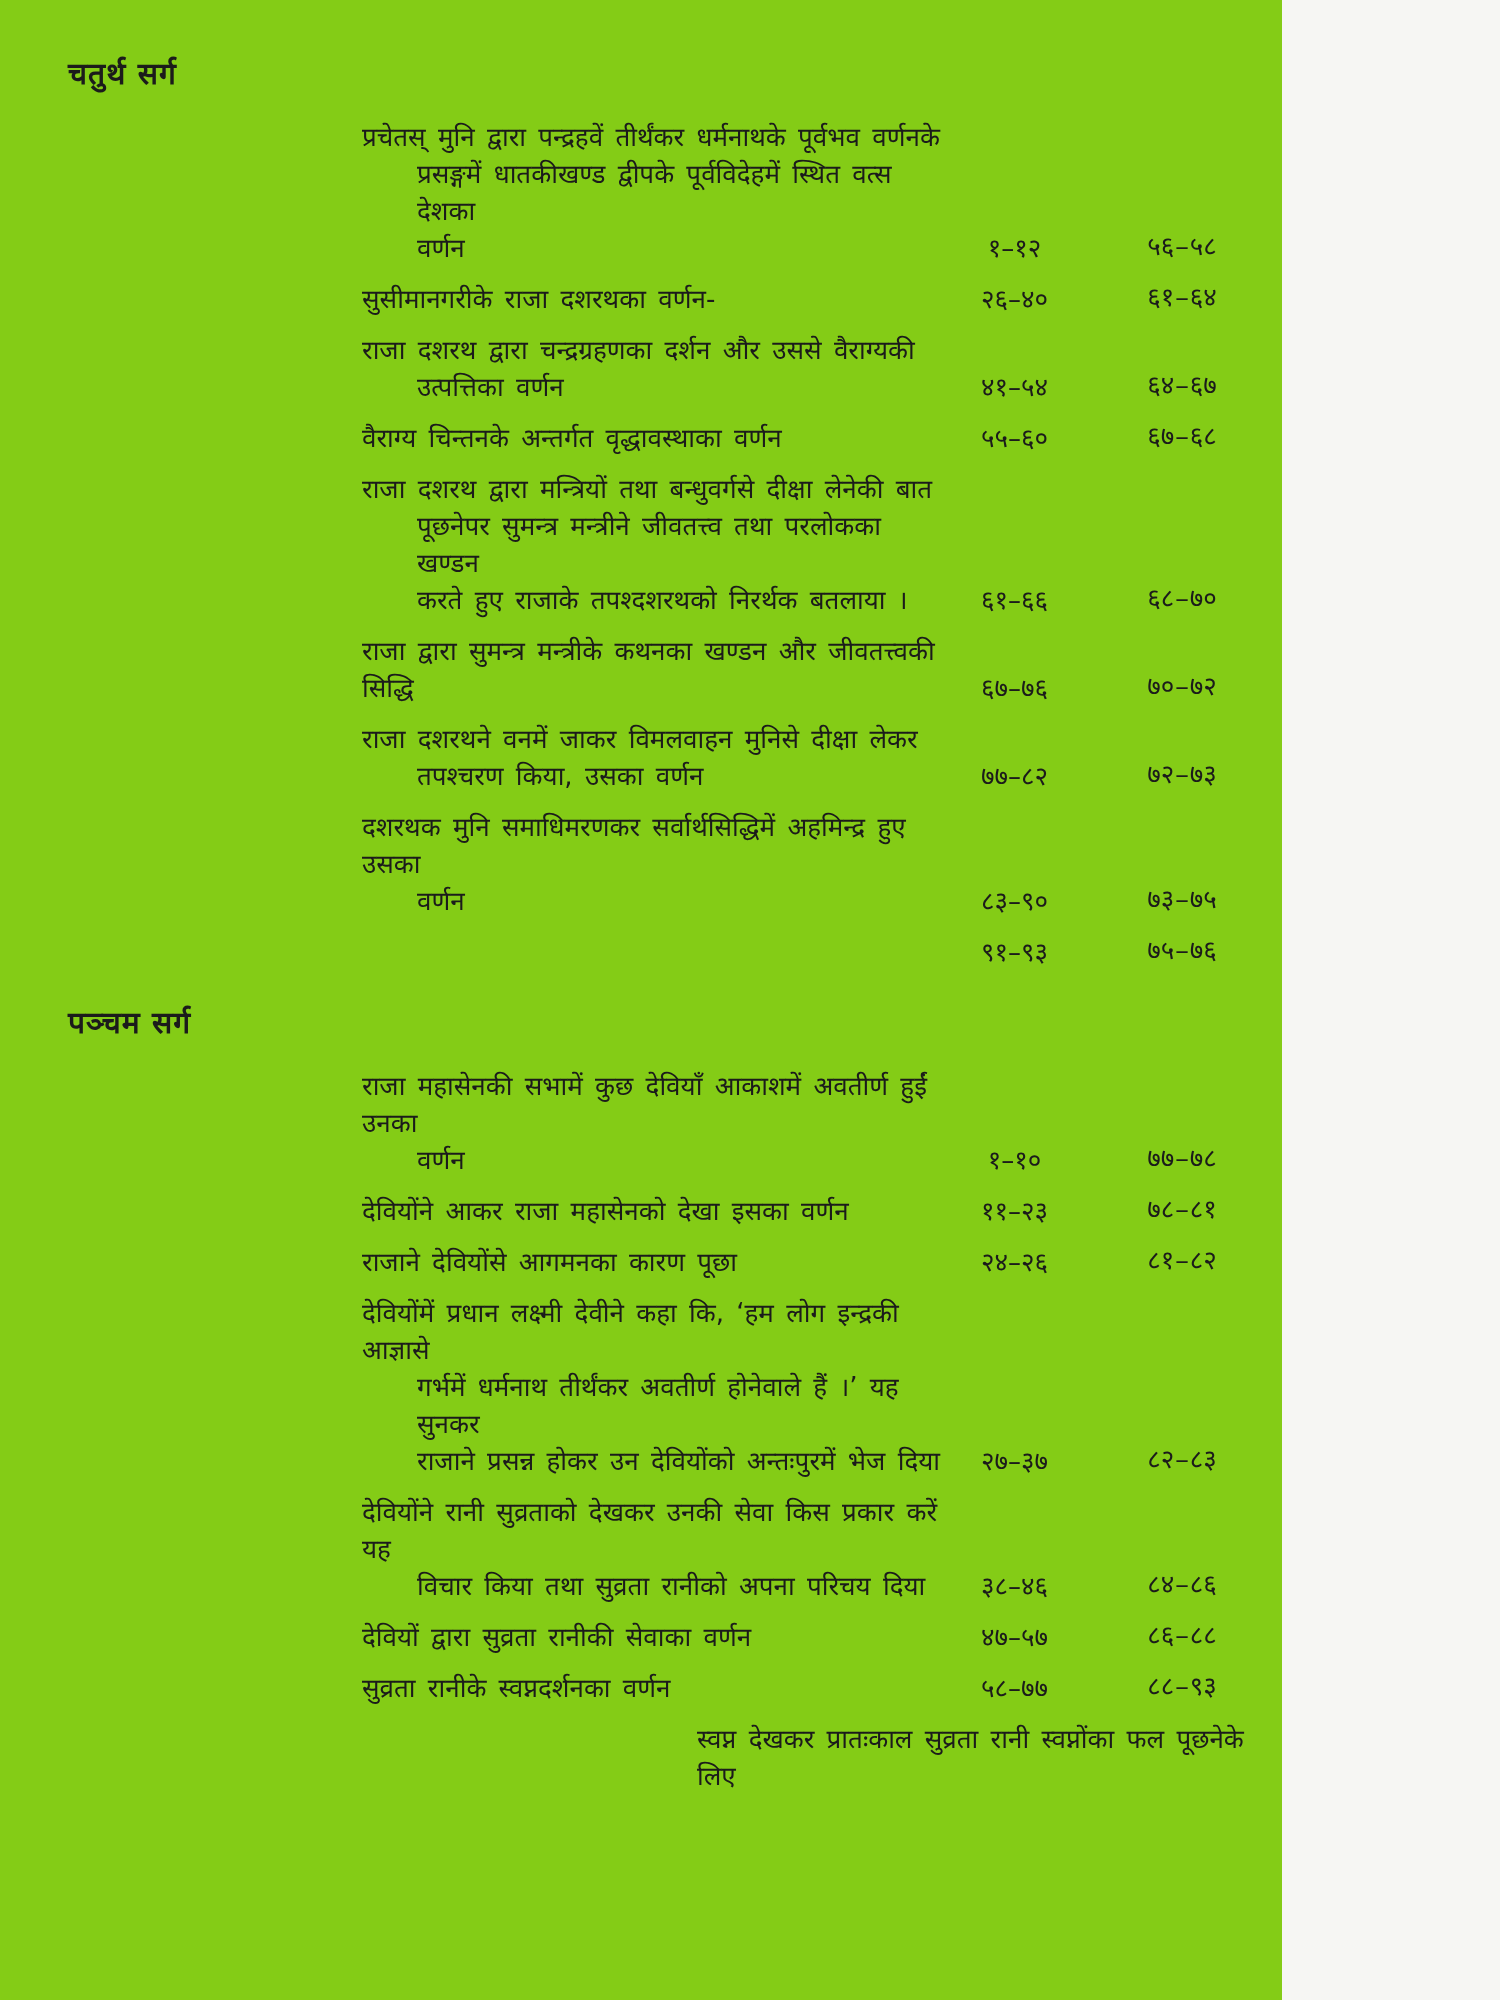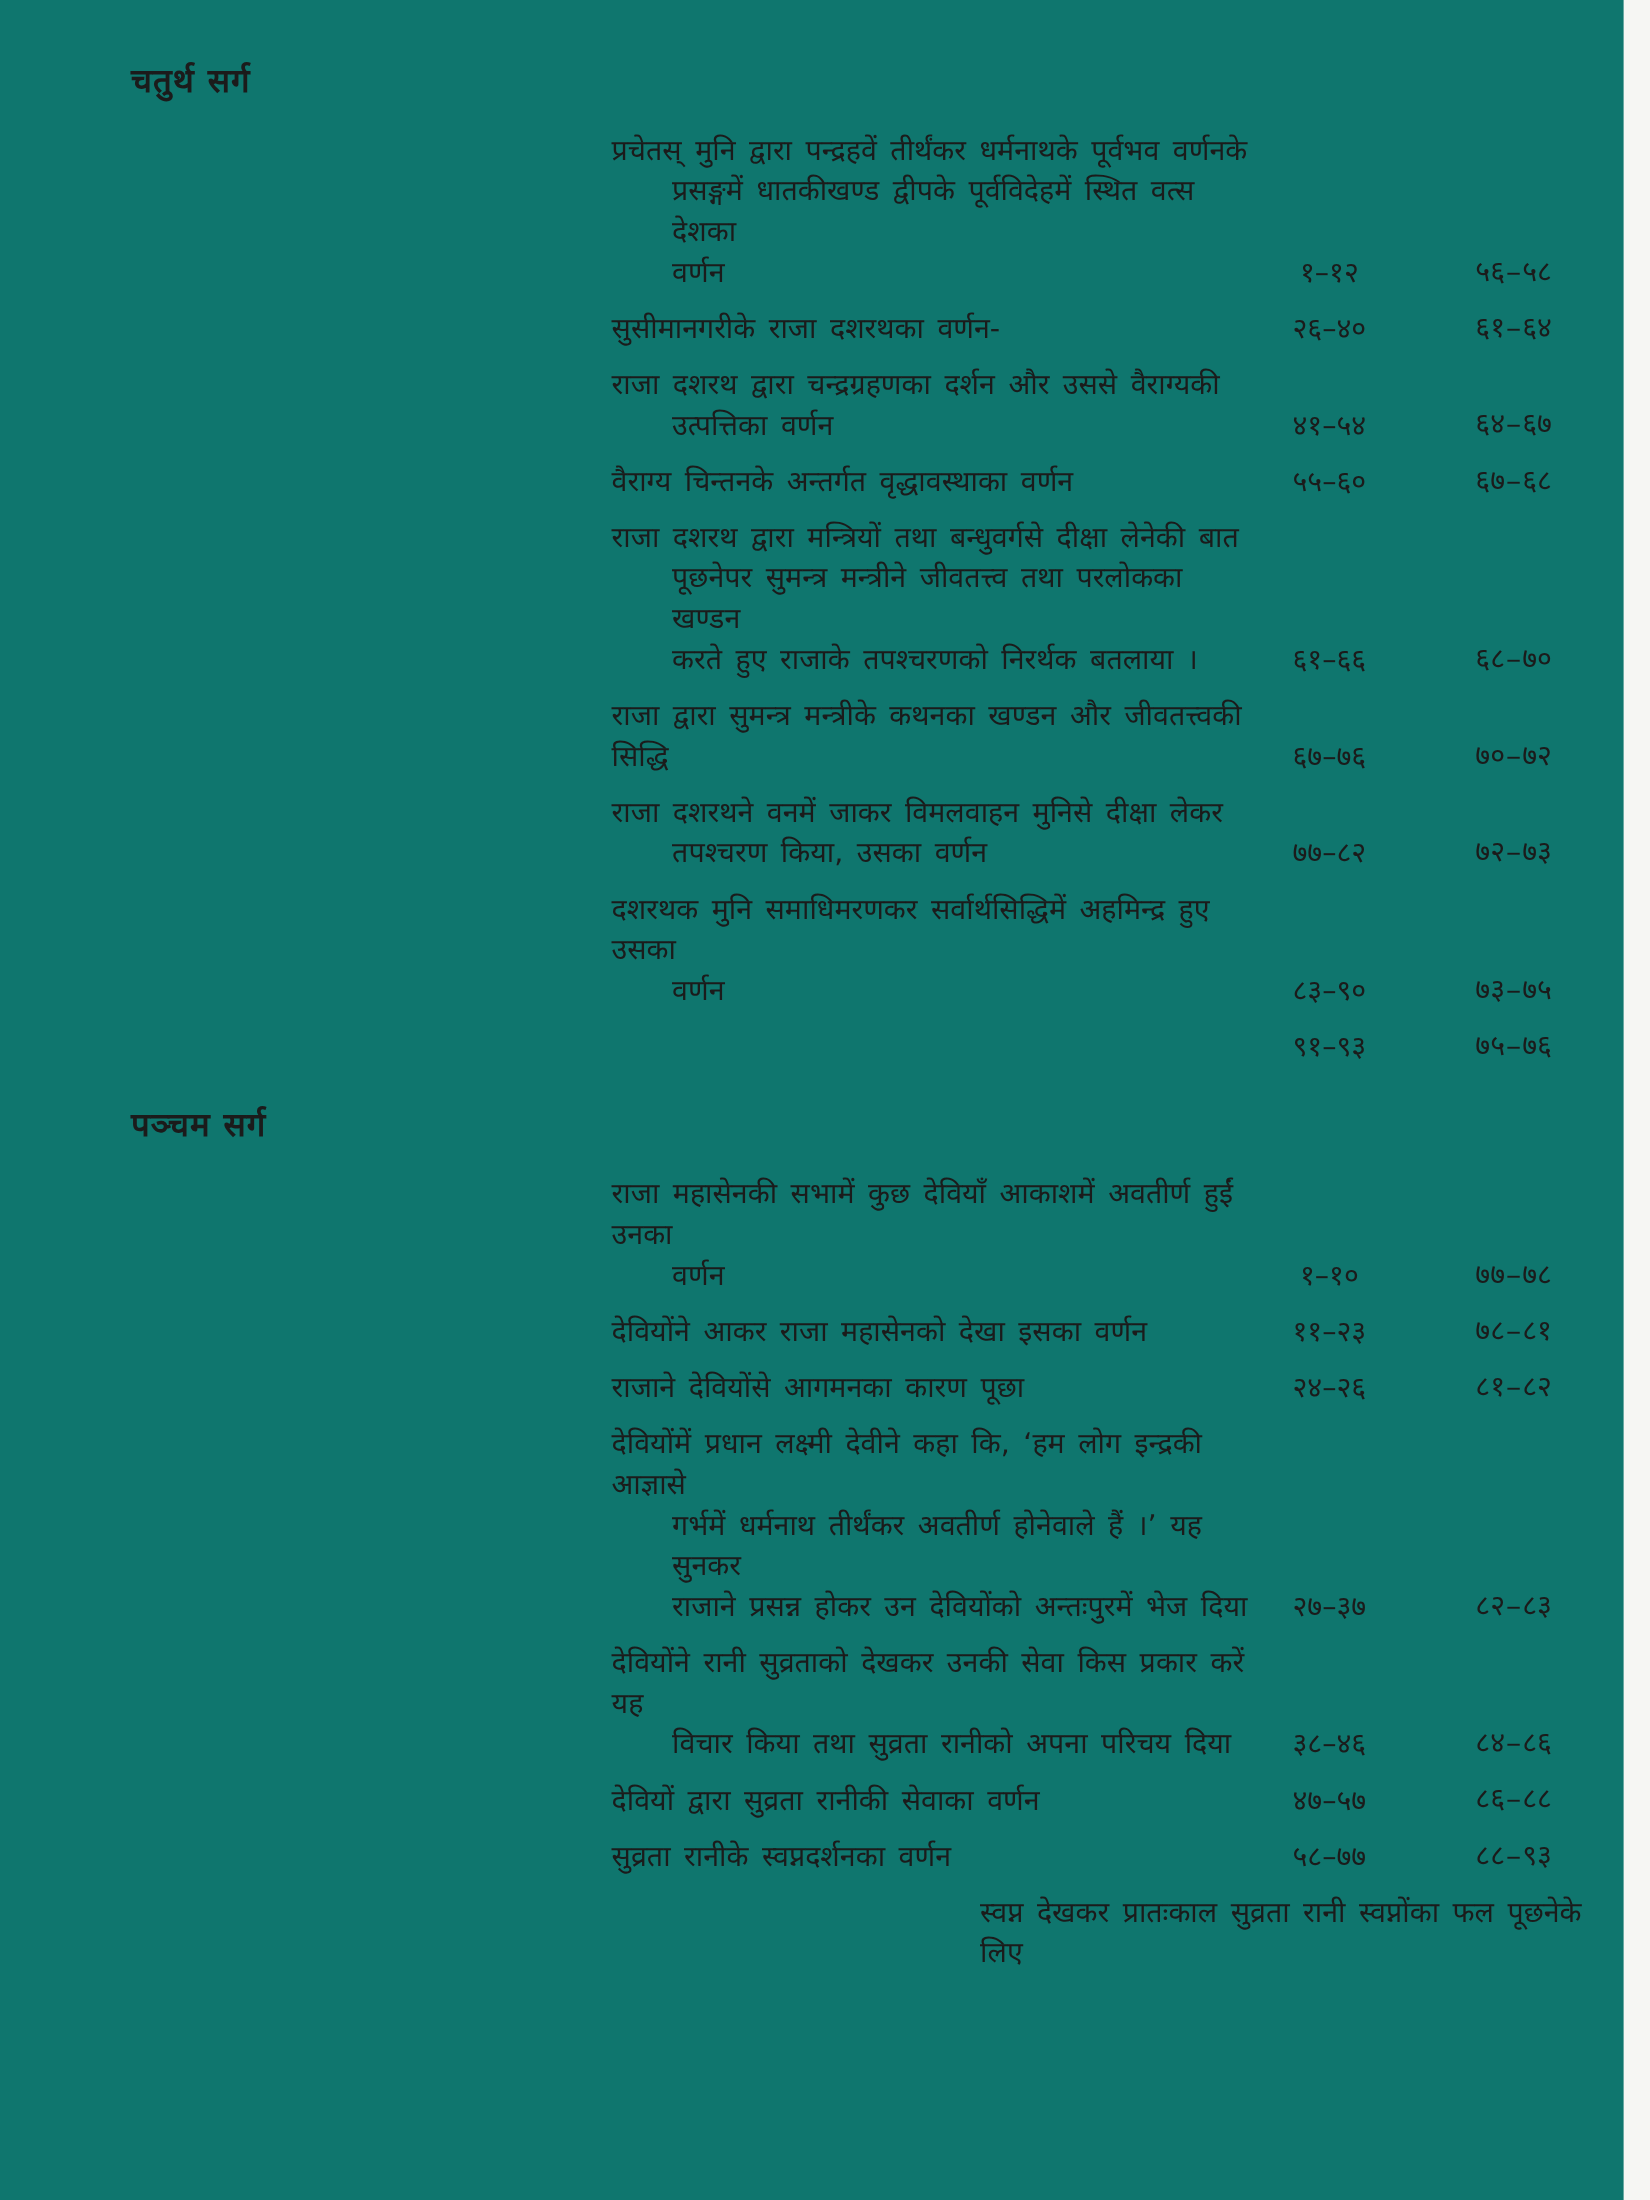--- a/index.html
+++ b/index.html
@@ -7,24 +7,24 @@
   body {
     width: 1500px;
     height: 2000px;
     background: #f6f6f3;
     font-family: "DejaVu Sans", sans-serif;
     color: #1b1b1b;
     overflow: hidden;
   }
   .page {
     position: relative;
-    width: 1476px;
+    width: 1282px;
     height: 2000px;
-    background: #0f766e;
-    padding: 52px 0 0 119px;
+    background: #84cc16;
+    padding: 52px 0 0 68px;
   }
   .section { margin-bottom: 30px; }
   .section-title {
     font-size: 30px;
     font-weight: bold;
     letter-spacing: 1px;
     margin-bottom: 26px;
   }
   .entry {
     display: flex;
@@ -90,21 +90,21 @@
           <div class="entry-text">
             <div class="line">वैराग्य चिन्तनके अन्तर्गत वृद्धावस्थाका वर्णन</div>
           </div>
           <div class="verses">५५–६०</div>
           <div class="pages">६७–६८</div>
         </div>
         <div class="entry">
           <div class="entry-text">
             <div class="line">राजा दशरथ द्वारा मन्त्रियों तथा बन्धुवर्गसे दीक्षा लेनेकी बात</div>
             <div class="line cont">पूछनेपर सुमन्त्र मन्त्रीने जीवतत्त्व तथा परलोकका खण्डन</div>
-            <div class="line cont">करते हुए राजाके तपश्चरणको निरर्थक बतलाया ।</div>
+            <div class="line cont">करते हुए राजाके तपश्दशरथको निरर्थक बतलाया ।</div>
           </div>
           <div class="verses">६१–६६</div>
           <div class="pages">६८–७०</div>
         </div>
         <div class="entry">
           <div class="entry-text">
             <div class="line">राजा द्वारा सुमन्त्र मन्त्रीके कथनका खण्डन और जीवतत्त्वकी सिद्धि</div>
           </div>
           <div class="verses">६७–७६</div>
           <div class="pages">७०–७२</div>

